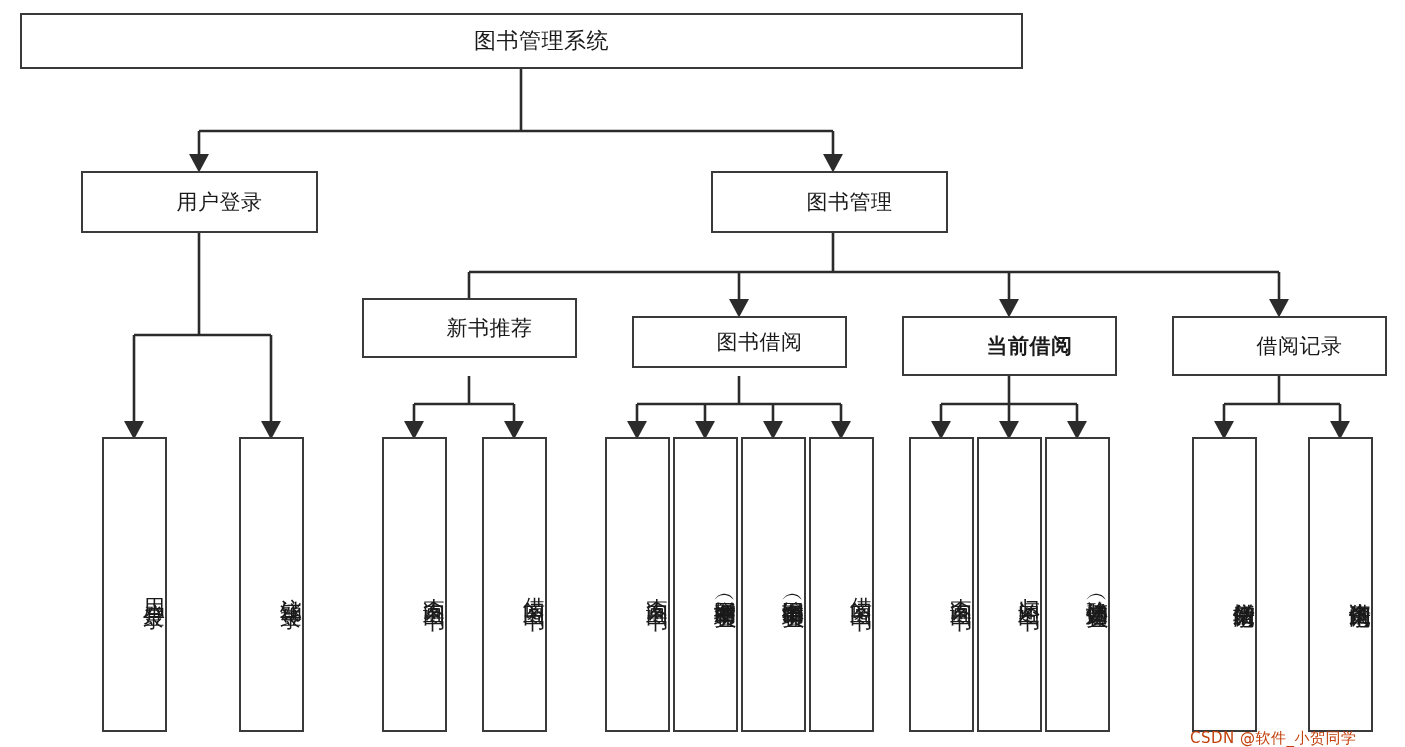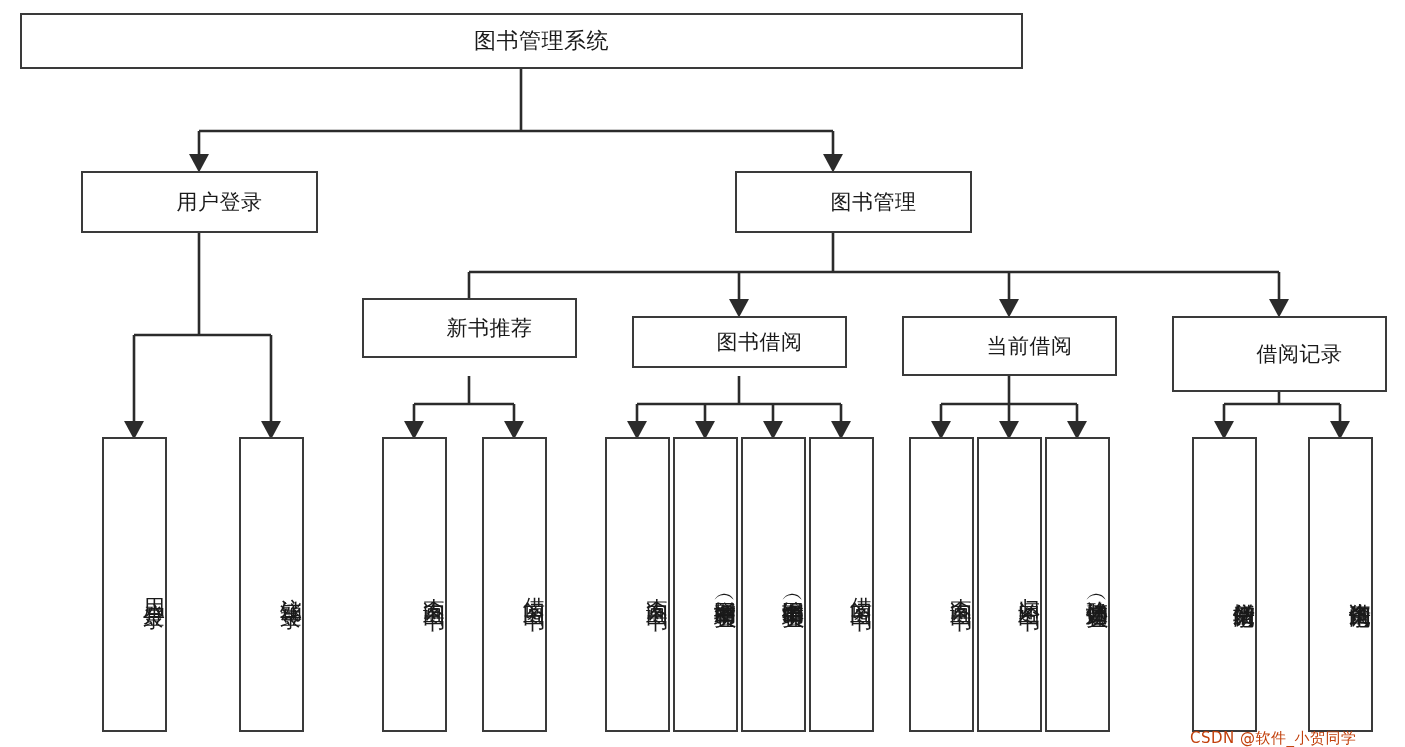--- a/index.html
+++ b/index.html
@@ -136,34 +136,34 @@
     </g>
   </svg>
 
   <div class="node horiz root" style="left:20px; top:13px; width:1003px; height:56px;">
     <span class="node-label">图书管理系统</span>
   </div>
 
   <div class="node horiz" style="left:81px; top:171px; width:237px; height:62px;">
     <span class="node-label">用户登录</span>
   </div>
-  <div class="node horiz" style="left:711px; top:171px; width:237px; height:62px;margin-left:24px;">
+  <div class="node horiz" style="left:711px; top:171px; width:237px; height:62px;">
     <span class="node-label">图书管理</span>
   </div>
 
   <div class="node horiz" style="left:362px; top:298px; width:215px; height:60px;">
     <span class="node-label">新书推荐</span>
   </div>
   <div class="node horiz" style="left:632px; top:316px; width:215px; height:52px;">
     <span class="node-label">图书借阅</span>
   </div>
-  <div class="node horiz" style="left:902px; top:316px; width:215px; height:60px;">
+  <div class="node horiz" style="left:902px; top:316px; width:215px; height:60px;font-weight:bold;">
     <span class="node-label">当前借阅</span>
   </div>
-  <div class="node horiz" style="left:1172px; top:316px; width:215px; height:76px;">
+  <div class="node horiz" style="left:1172px; top:316px; width:215px; height:60px;">
     <span class="node-label">借阅记录</span>
   </div>
 
   <div class="node vert" style="left:102px; top:437px; width:65px; height:295px;">
     <span class="node-label">用户登录</span>
   </div>
   <div class="node vert" style="left:239px; top:437px; width:65px; height:295px;">
     <span class="node-label">注销登录</span>
   </div>
 

